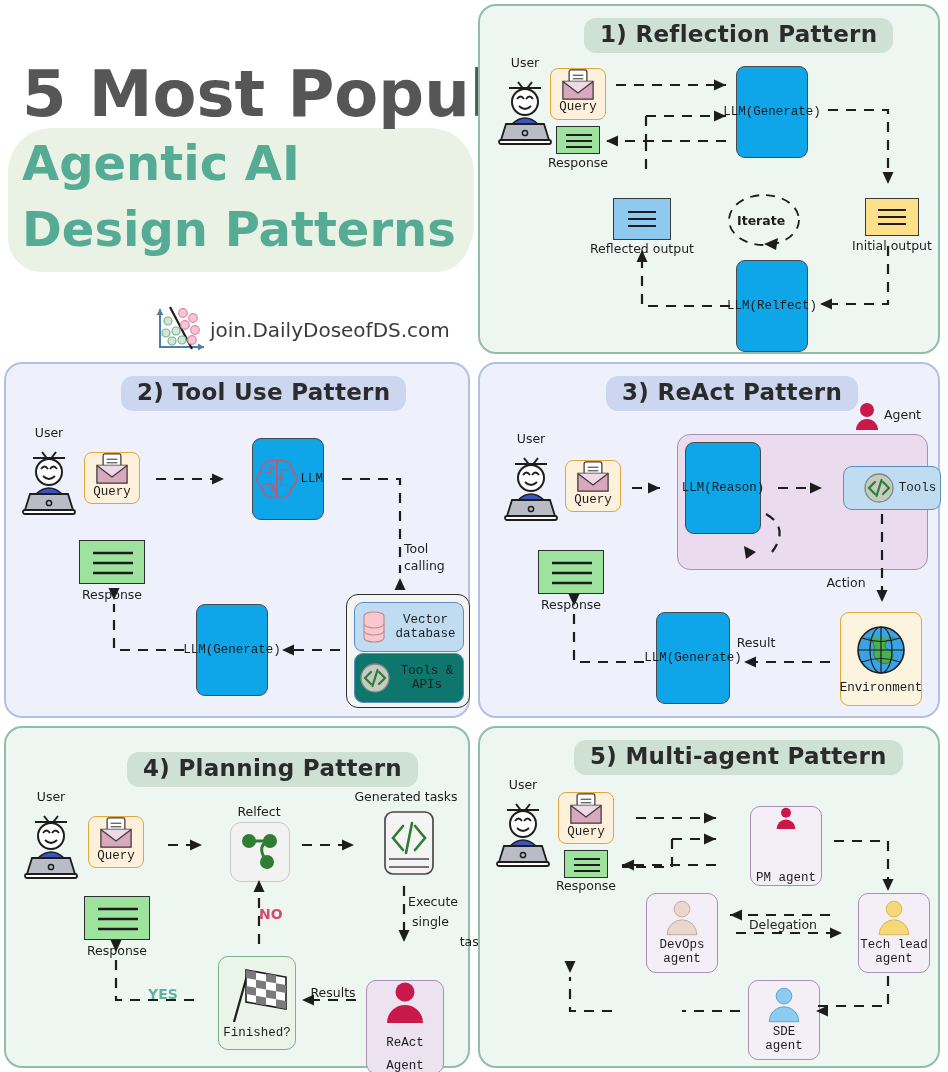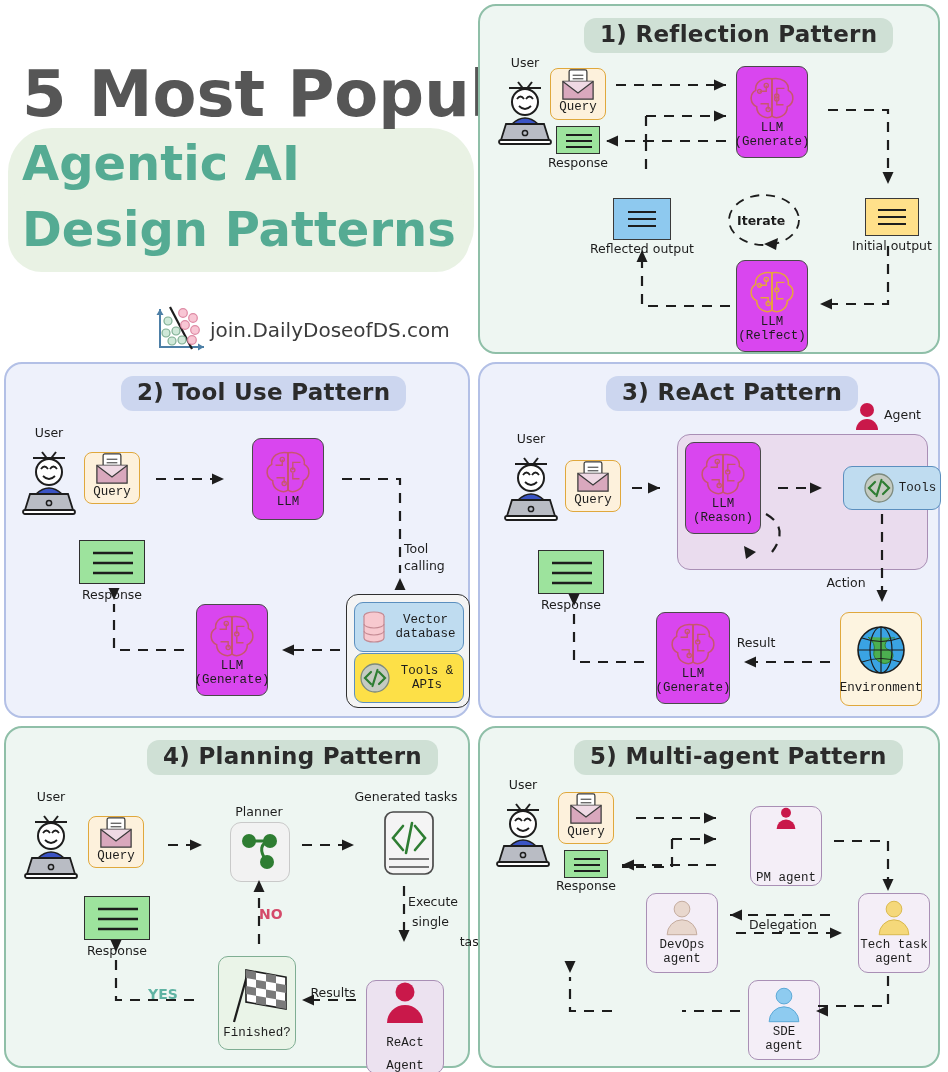--- a/index.html
+++ b/index.html
@@ -10,21 +10,21 @@
   .panel{position:absolute;border-radius:18px;box-sizing:border-box;}
   .panel.green{background:#eef6f2;border:2px solid #8fbfa8;}
   .panel.blue{background:#eef1fb;border:2px solid #b3c0e6;}
 
   .pill{position:absolute;border-radius:12px;padding:3px 16px 6px 16px;
         font-family:"DejaVu Sans","Liberation Sans",sans-serif;
         font-size:23px;font-weight:700;color:#2b2b2b;letter-spacing:.3px;white-space:nowrap;}
   .pill.green{background:#cfe0d5;}
   .pill.blue{background:#ccd6ef;}
   .cardbox{box-sizing:border-box;border:1.6px solid #4a4a4a;border-radius:9px;
-           background:#d946ef;display:flex;flex-direction:column;align-items:center;
+           background:#0ea5e9;display:flex;flex-direction:row;align-items:center;
            justify-content:center;}
   .cardlabel{font-size:12.5px;color:#1d1d1d;line-height:1.12;text-align:center;
              font-family:Liberation Mono, monospace;}
   .outlabel{position:absolute;font-size:12.5px;color:#1d1d1d;text-align:center;
             line-height:1.14;white-space:nowrap;}
   .outlabel.wrap{white-space:normal;}
 
   
   .query{box-sizing:border-box;border:1.6px solid #e0a83c;border-radius:8px;
          background:#fdf1dc;display:flex;flex-direction:column;align-items:center;justify-content:flex-start;}
@@ -262,21 +262,21 @@
           <path d="M4 6 v22 a10 4 0 0 0 20 0 v-22" fill="#f7c9cf" stroke="#c48a93" stroke-width="1.2"></path>
           <path d="M4 14 a10 4 0 0 0 20 0" fill="none" stroke="#c48a93" stroke-width="1.1"></path>
           <path d="M4 21 a10 4 0 0 0 20 0" fill="none" stroke="#c48a93" stroke-width="1.1"></path>
         </svg>
         <div style="flex:1;text-align:center;">
           <div class="cardlabel">Vector</div>
           <div class="cardlabel">database</div>
         </div>
       </div>
       <div style="position:absolute;left:7px;top:58px;width:108px;height:48px;border:1.6px solid #5b8fbf;
-                  border-radius:9px;background:#fde047;display:flex;align-items:center;">
+                  border-radius:9px;background:#0f766e;display:flex;align-items:center;">
         <svg width="32" height="32" viewBox="0 0 32 32" style="margin-left:4px;">
           <circle cx="16" cy="16" r="14" fill="#c5cbc2" stroke="#7d8a7d" stroke-width="1.3"></circle>
           <path d="M12 10 L6 16 L12 22" stroke="#2e7d32" stroke-width="2.2" fill="none" stroke-linecap="round"></path>
           <path d="M20 10 L26 16 L20 22" stroke="#2e7d32" stroke-width="2.2" fill="none" stroke-linecap="round"></path>
           <line x1="18.5" y1="8" x2="13.5" y2="24" stroke="#2e7d32" stroke-width="2.2" stroke-linecap="round"></line>
         </svg>
         <div style="flex:1;text-align:center;">
           <div class="cardlabel">Tools &amp;</div>
           <div class="cardlabel">APIs</div>
         </div>
@@ -438,21 +438,21 @@
       <path d="M342 124 l-12 -5.5 v11 z" fill="#1d1d1d"></path>
       <path d="M402 238 l-5.5 -12 h11 z" fill="#1d1d1d"></path>
       <path d="M264 298 l12 -5.5 v11 z" fill="#1d1d1d"></path>
       <path d="M94 242 l-5.5 -12 h11 z" fill="#1d1d1d"></path>
       <path d="M264 182 l2 13 l10 -7 z" fill="#1d1d1d"></path>
     </svg>
   </div>
 
   <div class="panel green" style="left:4px;top:726px;width:466px;height:342px;">
 
-    <div class="pill green" style="left:121px;top:12px;margin-left:20px;">4) Planning Pattern</div>
+    <div class="pill green" style="left:121px;top:24px;">4) Planning Pattern</div>
 
     <div class="outlabel" style="left:10px;top:62px;width:70px;">User</div>
     <svg class="ov" style="left:14px;top:78px;" width="62" height="76" viewBox="0 0 62 76">
       <line x1="15" y1="16" x2="47" y2="16" stroke="#1d1d1d" stroke-width="2"></line>
       <line x1="24" y1="10" x2="31" y2="19" stroke="#1d1d1d" stroke-width="2"></line>
       <line x1="38" y1="10" x2="31" y2="19" stroke="#1d1d1d" stroke-width="2"></line>
       <circle cx="31" cy="30" r="13" fill="#ffffff" stroke="#1d1d1d" stroke-width="2"></circle>
       <path d="M23 27 q3.5 -5 7 0" stroke="#1d1d1d" stroke-width="1.8" fill="none"></path>
       <path d="M32 27 q3.5 -5 7 0" stroke="#1d1d1d" stroke-width="1.8" fill="none"></path>
       <path d="M25 34 q6 6 12 0" stroke="#1d1d1d" stroke-width="1.8" fill="none"></path>
@@ -467,21 +467,21 @@
         <rect x="12" y="1" width="20" height="22" rx="2" fill="#ffffff" stroke="#3a3a3a" stroke-width="1.4"></rect>
         <line x1="16" y1="7" x2="28" y2="7" stroke="#3a3a3a" stroke-width="1.2"></line>
         <line x1="16" y1="11" x2="28" y2="11" stroke="#3a3a3a" stroke-width="1.2"></line>
         <line x1="16" y1="15" x2="25" y2="15" stroke="#3a3a3a" stroke-width="1.2"></line>
         <path d="M5 14 h34 v20 h-34 z" fill="#d9a8bd" stroke="#3a3a3a" stroke-width="1.4"></path>
         <path d="M5 14 l17 13 l17 -13" fill="#efd9e4" stroke="#3a3a3a" stroke-width="1.4"></path>
       </svg>
       <div class="cardlabel">Query</div>
     </div>
 
-    <div class="outlabel" style="left:213px;top:77px;width:80px;">Planner</div>
+    <div class="outlabel" style="left:213px;top:77px;width:80px;">Relfect</div>
     <div style="position:absolute;left:224px;top:94px;width:58px;height:58px;border:1.6px solid #c9c9c9;
                 border-radius:11px;background:#f2f2f2;display:flex;align-items:center;justify-content:center;">
       <svg width="46" height="46" viewBox="0 0 46 46">
         <line x1="13" y1="12" x2="32" y2="12" stroke="#2e7d32" stroke-width="3"></line>
         <path d="M32 12 q-13 4 -3 20" stroke="#2e7d32" stroke-width="3" fill="none"></path>
         <circle cx="12" cy="12" r="7" fill="#2e7d32"></circle>
         <circle cx="33" cy="12" r="7" fill="#2e7d32"></circle>
         <circle cx="30" cy="33" r="7" fill="#2e7d32"></circle>
       </svg>
     </div>
@@ -613,21 +613,21 @@
       </svg>
       <div class="cardlabel" style="margin-top:2px;">PM agent</div>
     </div>
 
     <div style="position:absolute;left:378px;top:165px;width:70px;height:78px;border:1.8px solid #a98fb5;
                 border-radius:10px;background:#f4eef7;display:flex;flex-direction:column;align-items:center;justify-content:center;">
       <svg width="38" height="38" viewBox="0 0 46 46">
         <circle cx="23" cy="11" r="9.5" fill="#f5d87a" stroke="#d9b84e" stroke-width="1.2"></circle>
         <path d="M5 42 a18 18 0 0 1 36 0 z" fill="#f5d87a" stroke="#d9b84e" stroke-width="1.2"></path>
       </svg>
-      <div class="cardlabel">Tech task</div>
+      <div class="cardlabel">Tech lead</div>
       <div class="cardlabel">agent</div>
     </div>
 
     <div style="position:absolute;left:268px;top:252px;width:70px;height:78px;border:1.8px solid #a98fb5;
                 border-radius:10px;background:#f4eef7;display:flex;flex-direction:column;align-items:center;justify-content:center;">
       <svg width="38" height="38" viewBox="0 0 46 46">
         <circle cx="23" cy="11" r="9.5" fill="#8ecbf0" stroke="#5ba8d6" stroke-width="1.2"></circle>
         <path d="M5 42 a18 18 0 0 1 36 0 z" fill="#8ecbf0" stroke="#5ba8d6" stroke-width="1.2"></path>
       </svg>
       <div class="cardlabel">SDE</div>

